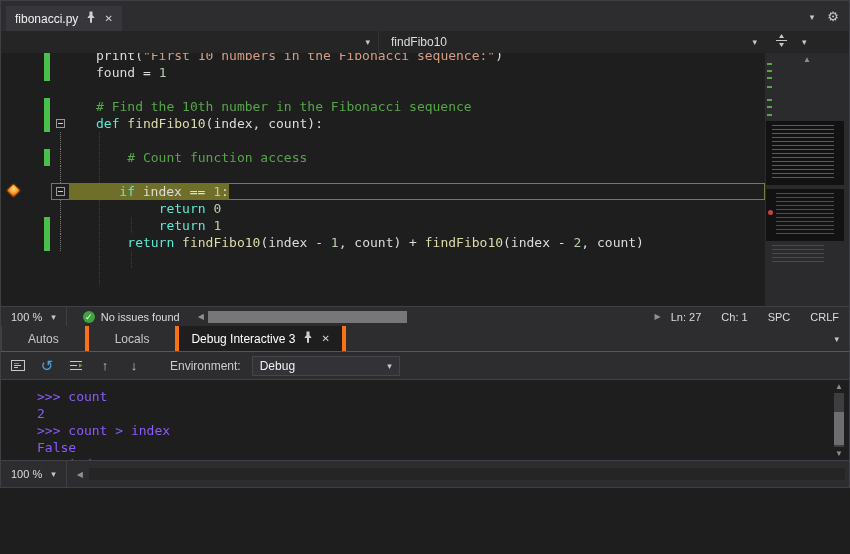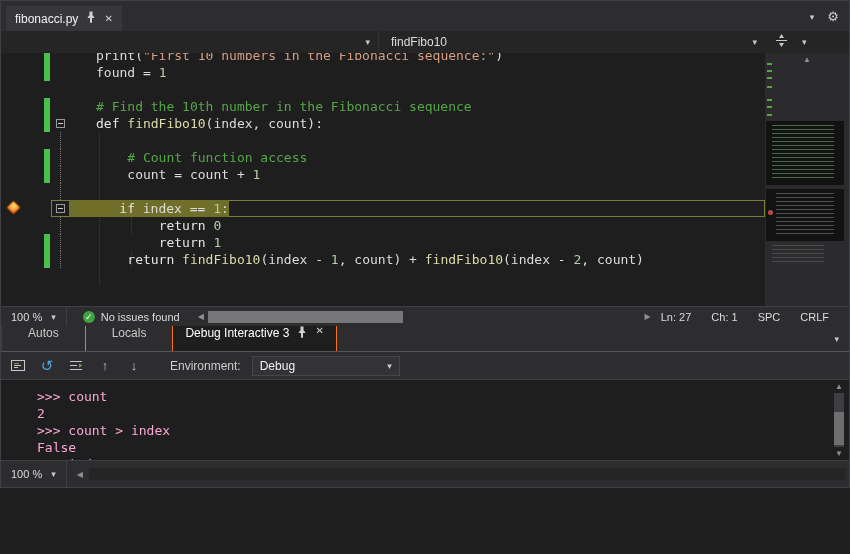--- a/index.html
+++ b/index.html
@@ -32,21 +32,21 @@
   .diamond{width:11px;height:11px;margin:2px 0 0 7px;background:radial-gradient(circle at 38% 35%,#ffd876 0%,#f5a93e 45%,#e2671f 80%,#c94e12 100%);transform:rotate(45deg);border:1px solid #8a3c00;border-radius:2px}
   .cell-bar{width:10px;flex:none;position:relative;z-index:3}
   .changebar{width:6px;height:100%;background:#4bbf4b;margin-left:1px}
   .cell-outline{width:16px;flex:none;position:relative;z-index:3}
   .cell-outline.stem::before{content:"";position:absolute;left:7px;top:0;bottom:0;border-left:1px dotted #7a7a7a}
   .fold-box{width:9px;height:9px;margin:4px 0 0 3px;border:1px solid #9a9a9a;background:#1e1e1e;position:relative}
   .fold-box::after{content:"";position:absolute;left:1px;right:1px;top:3px;border-top:1px solid #cfcfcf}
   .cell-code{flex:1;padding-left:27px;position:relative;z-index:3;color:#dcdcdc}
   .code-row.current .hl{display:inline-block;background:#6f6f2a;margin-left:-27px;padding-left:19px}
   .cur-border{position:absolute;left:50px;right:0;top:0;bottom:0;border:1px solid #7c7c3f;z-index:2;pointer-events:none}
-  .tk-kw{color:#e5e5e5}.tk-cm{color:#57a64a}.tk-num{color:#b5cea8}.tk-str{color:#d69d85}.tk-fn{color:#dcdcaa}.tk-txt{color:#dcdcdc}
+  .tk-kw{color:#5eead4}.tk-cm{color:#57a64a}.tk-num{color:#b5cea8}.tk-str{color:#d69d85}.tk-fn{color:#dcdcaa}.tk-txt{color:#dcdcdc}
 
   
   .minimap{width:84px;flex:none;background:#2b2b2e;position:relative}
   .mm-up{position:absolute;top:2px;left:0;right:0;text-align:center;color:#8f8f8f;font-size:8px}
   .mm-mark{position:absolute;left:2px;width:5px;height:2px;background:#57a64a}
   .mm-box{position:absolute;left:1px;width:78px;background:#121212}
   .mm-box1{top:68px;height:64px}
   .mm-box2{top:136px;height:52px}
   .mm-lines{position:absolute;left:6px;right:10px;top:4px;bottom:4px}
   .mm-green{background:repeating-linear-gradient(to bottom,rgba(110,160,110,.6) 0 1px,transparent 1px 4px)}
@@ -57,39 +57,39 @@
   
   .ed-status{height:20px;flex:none;background:#2d2d30;display:flex;align-items:center;font-size:11px;color:#dcdcdc;border-top:1px solid #3f3f46}
   .zoombox{display:flex;align-items:center;gap:9px;padding:0 10px;height:100%;border-right:1px solid #3f3f46}
   .issues{display:flex;align-items:center;gap:6px;margin-left:16px}
   .check-circle{width:12px;height:12px;border-radius:50%;background:#3fa33f;color:#fff;font-size:9px;line-height:12px;text-align:center}
   .hsb{display:flex;align-items:center;flex:1;margin:0 6px 0 14px}
   .sb-arrow{color:#8f8f8f;font-size:8px;padding:0 4px}
   .hsb-track{flex:1;height:12px;background:#2d2d30;position:relative}
   .hsb-thumb{position:absolute;left:0;top:0;height:12px;width:45%;background:#777779}
   .pos span{margin-right:20px}
-  .pos .last{}
+  .pos .last{margin-right:10px}
 
   
   .panel{flex:1;display:flex;flex-direction:column;background:#252526;min-height:0}
   .panel-tabs{height:26px;flex:none;background:#2d2d30;display:flex;align-items:stretch;border-bottom:1px solid #55555a}
-  .ptab{padding:0 26px;font-size:12px;color:#c8c8c8;display:flex;align-items:flex-start;background:#2d2d30;border-right:1px solid #f97316}
+  .ptab{padding:0 26px;font-size:12px;color:#c8c8c8;display:flex;align-items:center;background:#2d2d30;border-right:4px solid #f97316}
   .ptab:first-child{border-left:1px solid #3f3f46}
   .ptab.active{background:#1e1e1e;color:#ffffff;padding:0 12px;gap:8px}
   .panel-chev{margin-left:auto;display:flex;align-items:center;padding-right:10px}
 
   .panel-toolbar{height:28px;flex:none;background:#2d2d30;display:flex;align-items:center;gap:11px;padding-left:8px;border-bottom:1px solid #3f3f46}
   .tb-icon{display:flex;align-items:center;justify-content:center;width:18px;height:18px}
   .reset-glyph{color:#4aa3dd;font-size:15px;line-height:1}
   .arrow-glyph{color:#c8c8c8;font-size:13px;line-height:1}
   .env-label{font-size:12px;color:#cccccc;margin-left:16px}
   .env-select{width:148px;height:20px;background:#333337;border:1px solid #46464a;display:flex;align-items:center;justify-content:space-between;padding:0 7px;font-size:12px;color:#f1f1f1}
 
   .console{flex:1;position:relative;background:#1e1e1e;overflow:hidden;padding:8px 20px 0 36px;min-height:0}
-  .con-line{font-family:"DejaVu Sans Mono",monospace;font-size:13px;line-height:17px;color:#f9a8d4;white-space:pre}
+  .con-line{font-family:"DejaVu Sans Mono",monospace;font-size:13px;line-height:17px;color:#8b5cf6;white-space:pre}
   .caret{display:inline-block;width:1px;height:13px;background:#e0e0e0;margin-left:6px;vertical-align:-2px}
   .vsb{position:absolute;top:2px;bottom:2px;right:3px;width:14px;display:flex;flex-direction:column;align-items:center}
   .vsb-track{flex:1;width:10px;background:#3e3e42;position:relative;margin:2px 0}
   .vsb-thumb{position:absolute;left:0;width:10px;top:36%;height:60%;background:#6e6e70}
 
   .panel-status{height:27px;flex:none;background:#2d2d30;border-top:1px solid #3f3f46;display:flex;align-items:center;font-size:11px;color:#dcdcdc}
   .pstat-track{flex:1;height:12px;background:#252526;margin:0 4px 0 2px}
 </style>
 </head>
 <body>
@@ -138,21 +138,20 @@
       <div class="iguide" style="left:130px;top:164px;height:17px"></div>
       <div class="iguide" style="left:130px;top:198px;height:17px"></div>
       <div class="code-content">
           <div class="code-row"><div class="cell-glyph"></div><div class="cell-bar"><div class="changebar"></div></div><div class="cell-outline"></div><div class="cell-code"><span class="tk-txt">print(</span><span class="tk-str">"First 10 numbers in the Fibonacci sequence:"</span><span class="tk-txt">)</span></div></div>
           <div class="code-row"><div class="cell-glyph"></div><div class="cell-bar"><div class="changebar"></div></div><div class="cell-outline"></div><div class="cell-code"><span class="tk-txt">found = </span><span class="tk-num">1</span></div></div>
           <div class="code-row"><div class="cell-glyph"></div><div class="cell-bar"></div><div class="cell-outline"></div><div class="cell-code"></div></div>
           <div class="code-row"><div class="cell-glyph"></div><div class="cell-bar"><div class="changebar"></div></div><div class="cell-outline"></div><div class="cell-code"><span class="tk-cm"># Find the 10th number in the Fibonacci sequence</span></div></div>
           <div class="code-row"><div class="cell-glyph"></div><div class="cell-bar"><div class="changebar"></div></div><div class="cell-outline"><div class="fold-box"></div></div><div class="cell-code"><span class="tk-kw">def </span><span class="tk-fn">findFibo10</span><span class="tk-txt">(index, count):</span></div></div>
           <div class="code-row"><div class="cell-glyph"></div><div class="cell-bar"></div><div class="cell-outline stem"></div><div class="cell-code"></div></div>
           <div class="code-row"><div class="cell-glyph"></div><div class="cell-bar"><div class="changebar"></div></div><div class="cell-outline stem"></div><div class="cell-code"><span class="tk-cm">    # Count function access</span></div></div>
-          <div class="code-row"><div class="cell-glyph"></div><div class="cell-bar"><div class="changebar"></div></div><div class="cell-outline stem"></div><div class="cell-code"><span class="tk-txt">    count = count + </span><span class="tk-num">1</span></div></div>
           <div class="code-row"><div class="cell-glyph"></div><div class="cell-bar"></div><div class="cell-outline stem"></div><div class="cell-code"></div></div>
           <div class="code-row current"><div class="cur-border"></div><div class="cell-glyph"><div class="diamond"></div></div><div class="cell-bar"></div><div class="cell-outline"><div class="fold-box"></div></div><div class="cell-code"><span class="hl"><span class="tk-txt">    </span><span class="tk-kw">if</span><span class="tk-txt"> index == </span><span class="tk-num">1</span><span class="tk-txt">:</span></span></div></div>
           <div class="code-row"><div class="cell-glyph"></div><div class="cell-bar"></div><div class="cell-outline stem"></div><div class="cell-code"><span class="tk-txt">        </span><span class="tk-kw">return</span><span class="tk-txt"> </span><span class="tk-num">0</span></div></div>
           <div class="code-row"><div class="cell-glyph"></div><div class="cell-bar"><div class="changebar"></div></div><div class="cell-outline stem"></div><div class="cell-code"><span class="tk-txt">        </span><span class="tk-kw">return</span><span class="tk-txt"> </span><span class="tk-num">1</span></div></div>
           <div class="code-row"><div class="cell-glyph"></div><div class="cell-bar"><div class="changebar"></div></div><div class="cell-outline stem"></div><div class="cell-code"><span class="tk-txt">    </span><span class="tk-kw">return</span><span class="tk-txt"> </span><span class="tk-fn">findFibo10</span><span class="tk-txt">(index - </span><span class="tk-num">1</span><span class="tk-txt">, count) + </span><span class="tk-fn">findFibo10</span><span class="tk-txt">(index - </span><span class="tk-num">2</span><span class="tk-txt">, count)</span></div></div>
         </div>
     </div>
 
     <div class="minimap">
       <span class="mm-up">▲</span>

